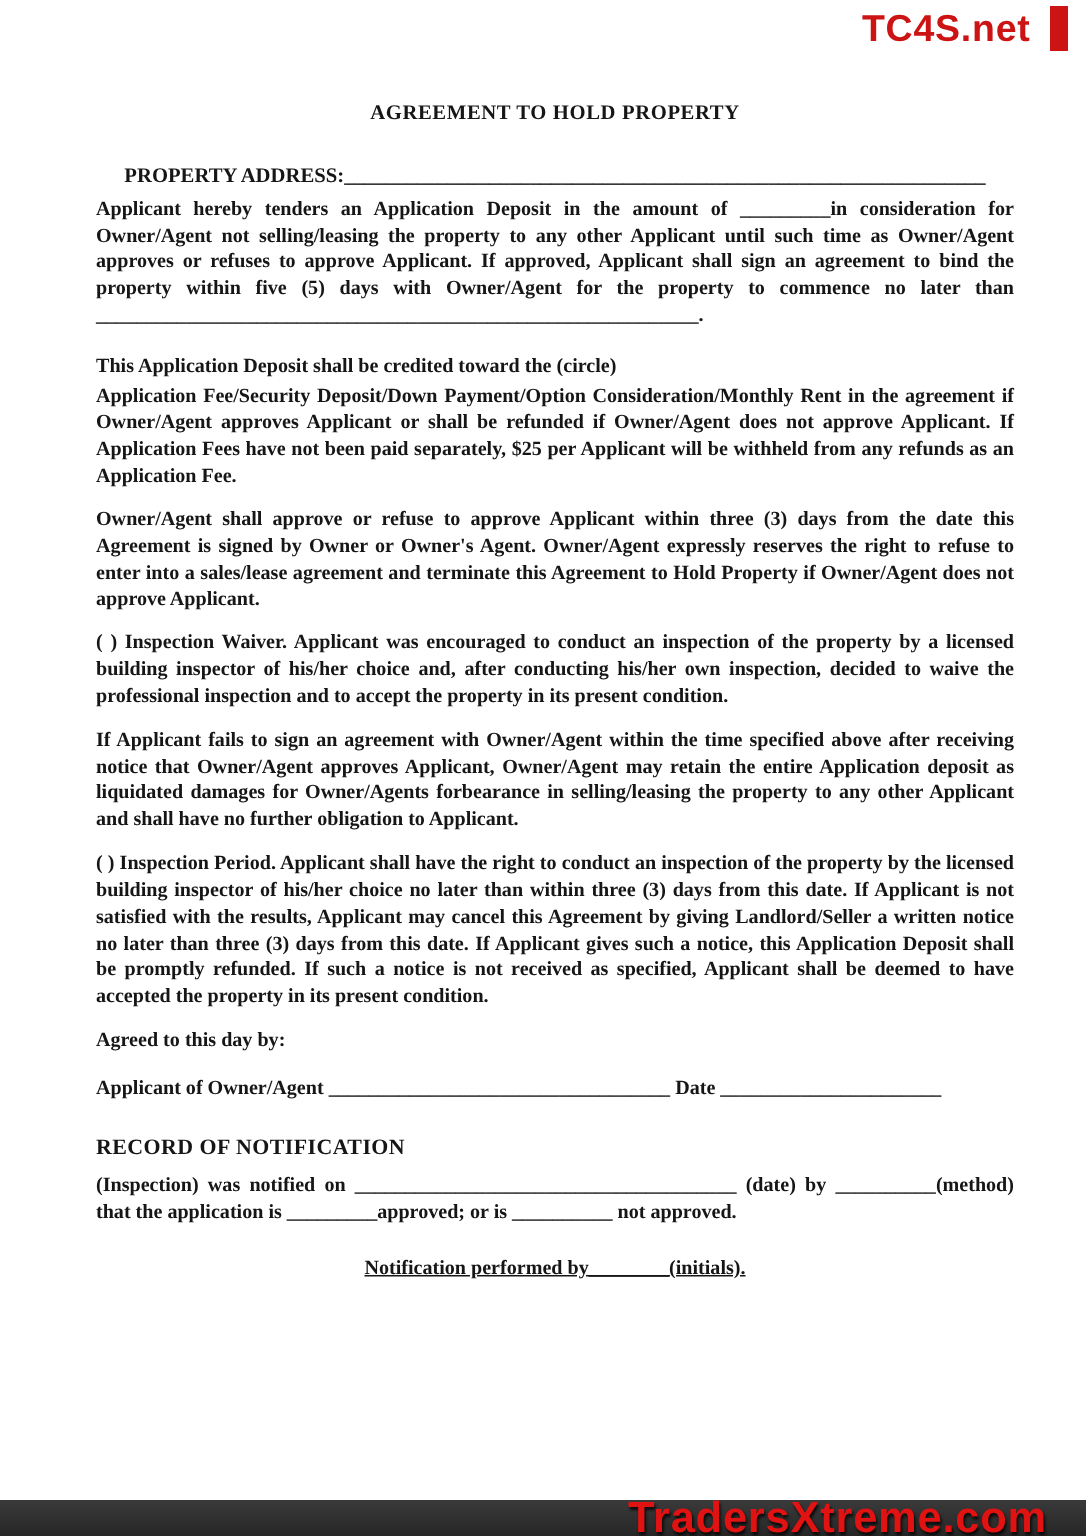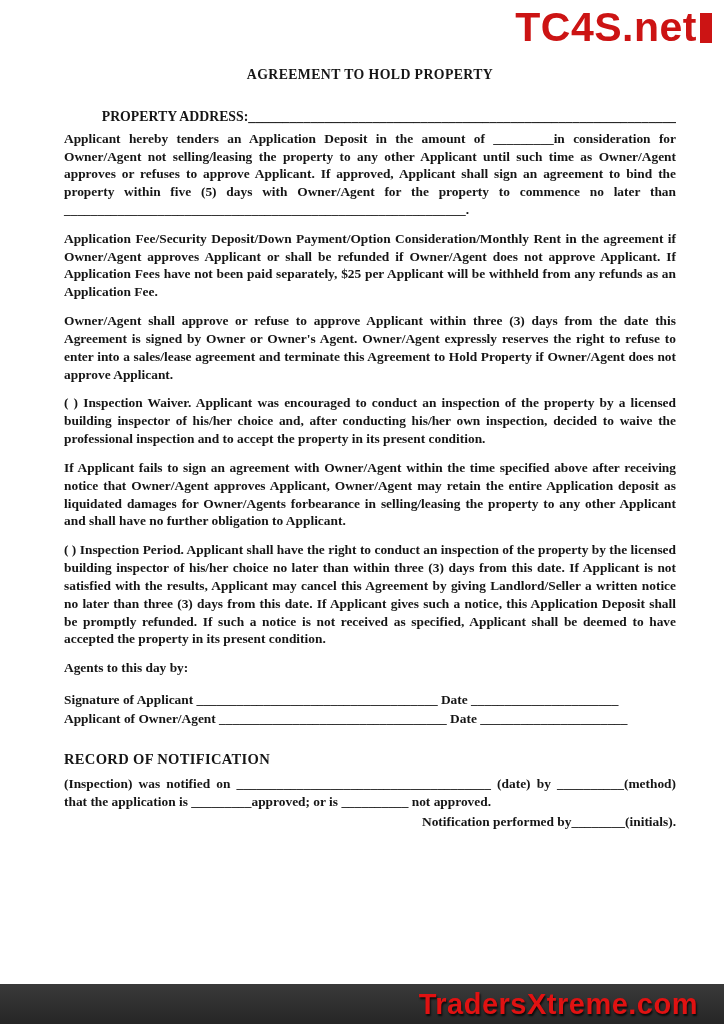--- a/index.html
+++ b/index.html
@@ -10,63 +10,63 @@
     margin:0 auto;
     background:#ffffff;
     overflow:hidden;
     font-family:"Liberation Serif", serif;
     font-weight:bold;
     color:#161616;
   }
   
   .tc4s {
     position:absolute; top:4px; right:12px;
-    display:flex; align-items:center; gap:3px;
+    display:flex; align-items:center; gap:13px;
     font-family:"Liberation Sans", sans-serif;
-    font-weight:bold; font-size:41px; color:#cc1414;
+    font-weight:bold; font-size:25px; color:#cc1414;
     letter-spacing:0.5px;
   }
   .tc4s-block { width:12px; height:30px; background:#cc1414; }
 
   
   .content {
     position:absolute; left:64px; right:48px; top:66px;
     font-size:13.4px; line-height:1.33;
     text-align:justify;
   }
   .doc-title {
     text-align:center; font-size:13.8px; letter-spacing:0.4px;
     margin-bottom:24px;
   }
-  .address-line { text-align:right; font-size:13.8px; margin-bottom:3px; }
+  .address-line { text-align:center; font-size:13.8px; margin-bottom:3px; }
   .para { margin-bottom:11px; }
   .circle-intro { margin-top:16px; margin-bottom:2px; text-align:left; }
   .agreed-line { text-align:left; margin-top:2px; margin-bottom:14px; }
   .sig-line { text-align:left; margin-bottom:1px; }
   .record-heading { font-size:14.6px; margin-top:22px; margin-bottom:6px; text-align:left; letter-spacing:0.3px; }
   .record-para { margin-bottom:2px; }
-  .performed-line { text-align:right; margin-top:2px; }
+  .performed-line { text-align:center; margin-top:19px;text-decoration:underline; }
 
   
   .watermark {
     position:absolute; left:0; right:0; top:488px;
     text-align:center;
     font-family:"Liberation Serif", serif;
     font-weight:bold; font-size:46px; letter-spacing:1px;
     color:#c41414;
     -webkit-text-stroke:1.5px #ffffff;
     text-shadow:
       0 0 3px #ffffff, 0 0 5px #ffffff,
       3px 4px 5px rgba(70,70,70,0.75);
     pointer-events:none;
   }
 
   
   .footer-bar {
-    position:absolute; left:0; right:0; bottom:0; height:40px;
+    position:absolute; left:0; right:0; bottom:0; height:24px;
     background:linear-gradient(#3a3a3a,#262626);
     display:flex; align-items:center; justify-content:flex-end;
     padding-right:26px;
   }
   .footer-text {
     font-family:"Liberation Sans", sans-serif;
     font-weight:bold; font-size:29px; color:#e01212;
     text-shadow:1px 2px 2px rgba(0,0,0,0.8);
     letter-spacing:0.5px;
   }
@@ -81,34 +81,34 @@
     <span class="tc4s-block"></span>
   </div>
 
   <div class="content">
     <div class="doc-title">AGREEMENT TO HOLD PROPERTY</div>
 
     <div class="address-line">PROPERTY ADDRESS:______________________________________________________________</div>
 
     <div class="para">Applicant hereby tenders an Application Deposit in the amount of _________in consideration for Owner/Agent not selling/leasing the property to any other Applicant until such time as Owner/Agent approves or refuses to approve Applicant. If approved, Applicant shall sign an agreement to bind the property within five (5) days with Owner/Agent for the property to commence no later than ____________________________________________________________.</div>
 
+    <div class="circle-intro">This Application Deposit shall be credited toward the (circle)</div>
 
     <div class="para">Application Fee/Security Deposit/Down Payment/Option Consideration/Monthly Rent in the agreement if Owner/Agent approves Applicant or shall be refunded if Owner/Agent does not approve Applicant. If Application Fees have not been paid separately, $25 per Applicant will be withheld from any refunds as an Application Fee.</div>
 
     <div class="para">Owner/Agent shall approve or refuse to approve Applicant within three (3) days from the date this Agreement is signed by Owner or Owner's Agent. Owner/Agent expressly reserves the right to refuse to enter into a sales/lease agreement and terminate this Agreement to Hold Property if Owner/Agent does not approve Applicant.</div>
 
     <div class="para">( ) Inspection Waiver. Applicant was encouraged to conduct an inspection of the property by a licensed building inspector of his/her choice and, after conducting his/her own inspection, decided to waive the professional inspection and to accept the property in its present condition.</div>
 
     <div class="para">If Applicant fails to sign an agreement with Owner/Agent within the time specified above after receiving notice that Owner/Agent approves Applicant, Owner/Agent may retain the entire Application deposit as liquidated damages for Owner/Agents forbearance in selling/leasing the property to any other Applicant and shall have no further obligation to Applicant.</div>
 
     <div class="para">( ) Inspection Period. Applicant shall have the right to conduct an inspection of the property by the licensed building inspector of his/her choice no later than within three (3) days from this date. If Applicant is not satisfied with the results, Applicant may cancel this Agreement by giving Landlord/Seller a written notice no later than three (3) days from this date. If Applicant gives such a notice, this Application Deposit shall be promptly refunded. If such a notice is not received as specified, Applicant shall be deemed to have accepted the property in its present condition.</div>
 
-    <div class="agreed-line">Agents to this day by:</div>
+    <div class="agreed-line">Agreed to this day by:</div>
 
-    <div class="sig-line">Signature of Applicant ____________________________________ Date ______________________</div>
     <div class="sig-line">Applicant of Owner/Agent __________________________________ Date ______________________</div>
 
     <div class="record-heading">RECORD OF NOTIFICATION</div>
 
     <div class="para record-para">(Inspection) was notified on ______________________________________ (date) by __________(method) that the application is _________approved; or is __________ not approved.</div>
 
     <div class="performed-line">Notification performed by________(initials).</div>
   </div>
 
 

